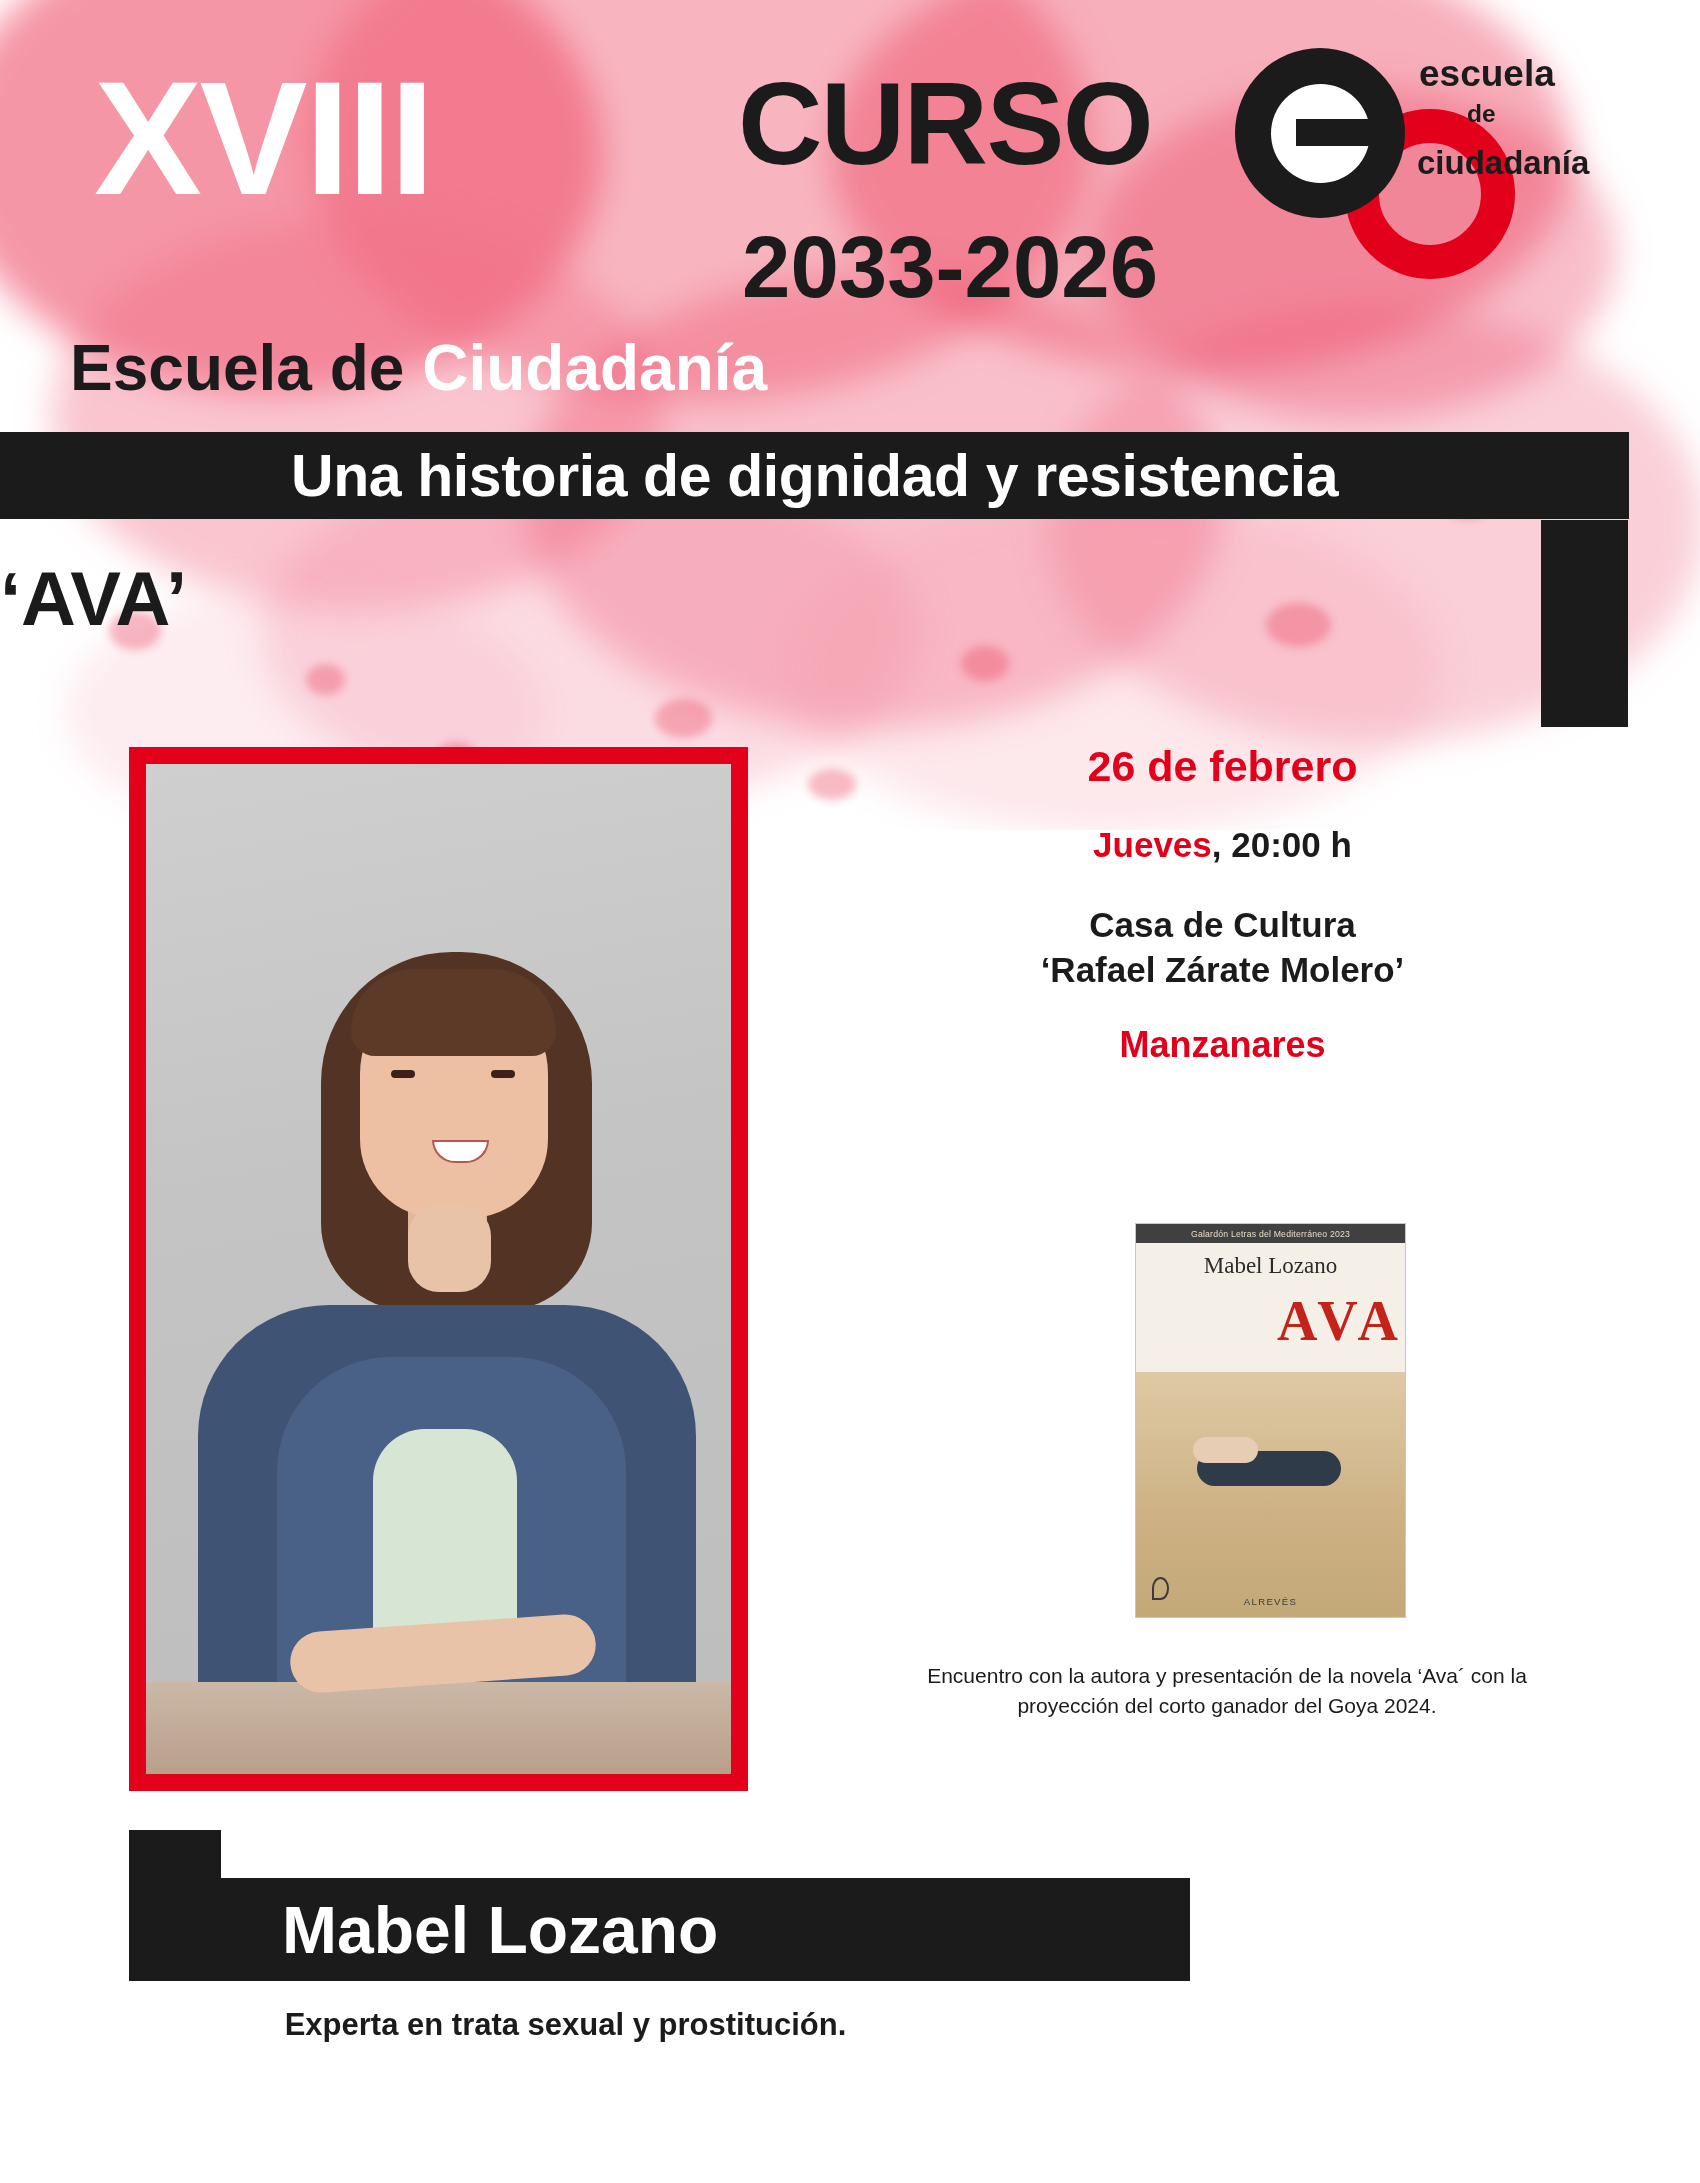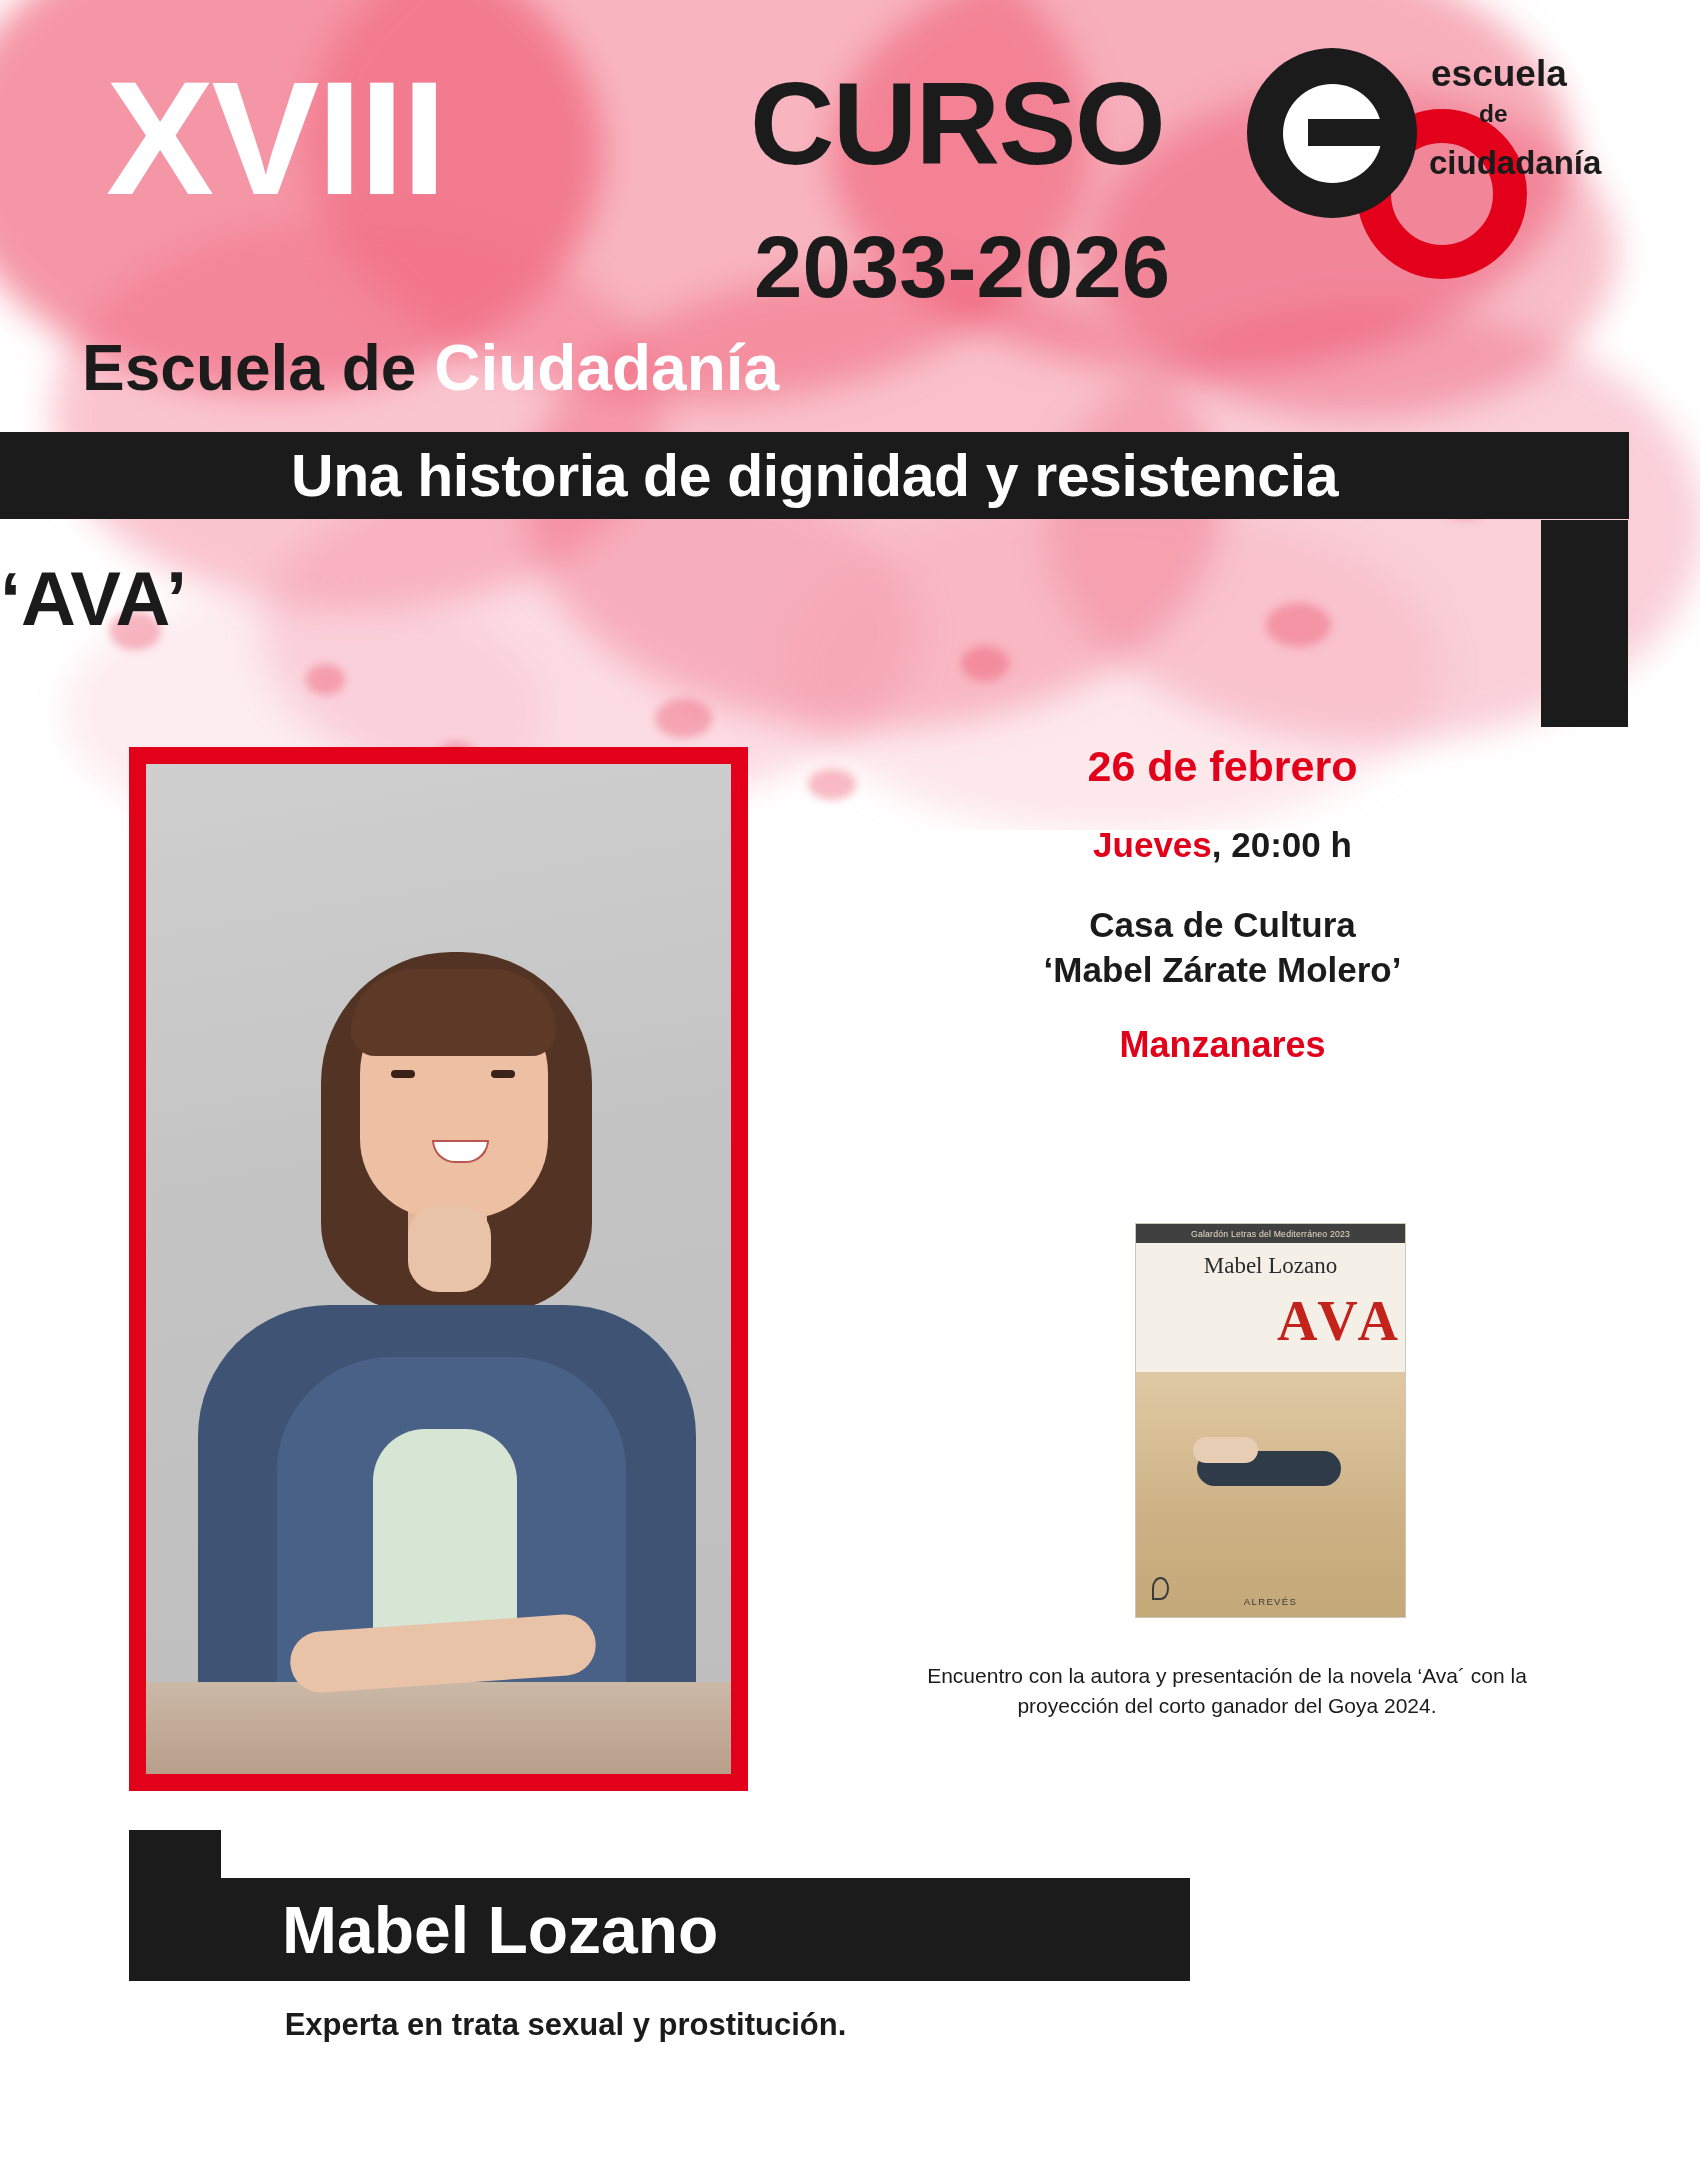--- a/index.html
+++ b/index.html
@@ -40,21 +40,21 @@
   .b9 { left: 65px;  top: 589px; width: 480px; height: 245px;  background: rgba(248,170,188,0.22); }
   .b10{ left: 1092px; top: 87px;  width: 524px; height: 332px;  background: rgba(232,40,75,0.30); }
   .speckle {
     position: absolute;
     border-radius: 50%;
     background: rgba(236,64,92,0.35);
     filter: blur(4.4px);
   }
 
   
-  .header-block { position: absolute; left: 12px; top: 0; width: 1492px; height: 419px; }
+  .header-block { position: absolute; left: 0; top: 0; width: 1492px; height: 419px; }
   .roman {
     position: absolute;
     left: 94px; top: 57px;
     font-size: 162px;
     font-weight: bold;
     color: #ffffff;
     letter-spacing: -2.6px;
     line-height: 1;
     font-family: "Liberation Sans", sans-serif;
   }
@@ -385,21 +385,21 @@
       <div class="ph-table"></div>
       <div class="ph-arm"></div>
     </div>
   </div>
 
   <div class="info">
     <div class="date">26 de febrero</div>
     <div class="daytime"><span class="red">Jueves</span><span>, 20:00 h</span></div>
     <div class="venue">
       <div>Casa de Cultura</div>
-      <div>‘Mabel Zárate Molero’</div>
+      <div>‘Rafael Zárate Molero’</div>
     </div>
     <div class="city">Manzanares</div>
   </div>
 
   <div class="book">
     <div class="band">Galardón Letras del Mediterráneo 2023</div>
     <div class="author">Mabel Lozano</div>
     <div class="title">AVA</div>
     <div class="sand"></div>
     <div class="figure"></div>

